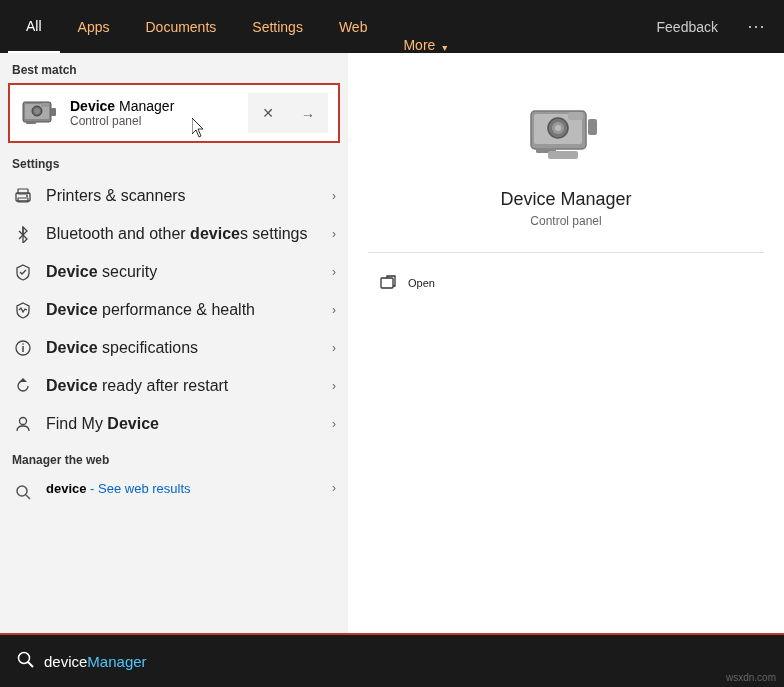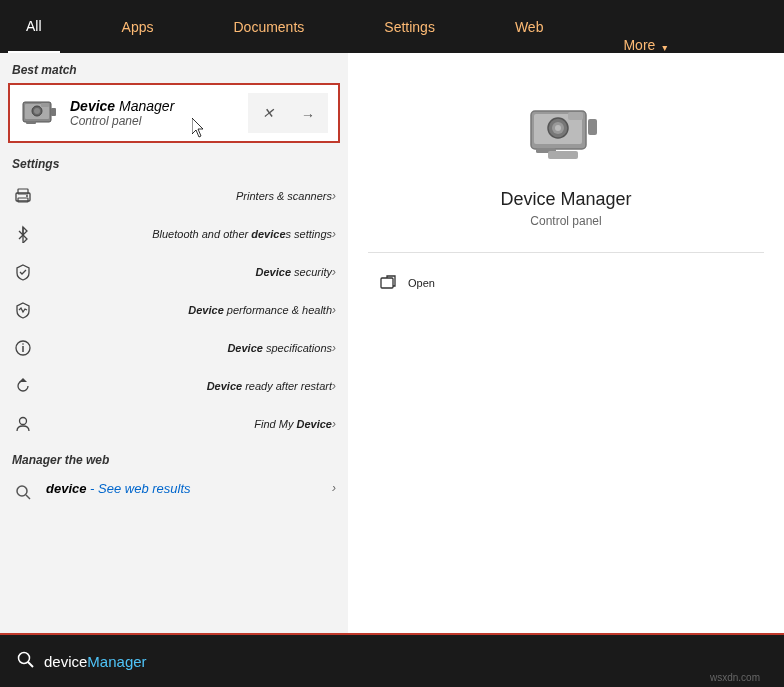--- a/index.html
+++ b/index.html
@@ -13,21 +13,20 @@
     }
 
     
     .top-nav {
       background: #1a1a1a;
       display: flex;
       align-items: center;
       height: 53px;
       padding: 0 8px;
       color: #fff;
-      gap: 44px;
     }
     .top-nav .nav-tab {
       padding: 0 18px;
       height: 53px;
       display: flex;
       align-items: center;
       color: #fdba74;
       font-size: 14px;
       cursor: pointer;
     }
@@ -66,21 +65,20 @@
       display: flex;
       height: 580px;
     }
 
     
     .left-panel {
       width: 348px;
       background: #f3f3f3;
       overflow-y: auto;
       flex-shrink: 0;
-      font-style: italic;
     }
 
     .section-label {
       font-size: 12px;
       font-weight: 600;
       color: #333;
       padding: 10px 12px 6px 12px;
     }
 
     
@@ -143,23 +141,22 @@
       margin-right: 12px;
       flex-shrink: 0;
       display: flex;
       align-items: center;
       justify-content: center;
       color: #444;
       font-size: 16px;
     }
     .list-item-text {
       flex: 1;
-      font-size: 11px;
+      font-size: 16px;
       color: #222;
-      text-align: right;
     }
     .list-item-text strong { font-weight: 700; }
     .list-item-chevron {
       color: #666;
       font-size: 12px;
     }
 
     
     .web-item {
       display: flex;
@@ -265,21 +262,21 @@
     }
     .search-text-normal {
       color: #fff;
     }
     .search-text-highlight {
       color: #4fc3f7;
     }
     .watermark {
       position: absolute;
       bottom: 4px;
-      right: 24px;
+      right: 8px;
       font-size: 10px;
       color: #666;
     }
 
     
     .dm-icon svg { width: 38px; height: 38px; }
 
     
     .cursor-pointer {
       position: absolute;

